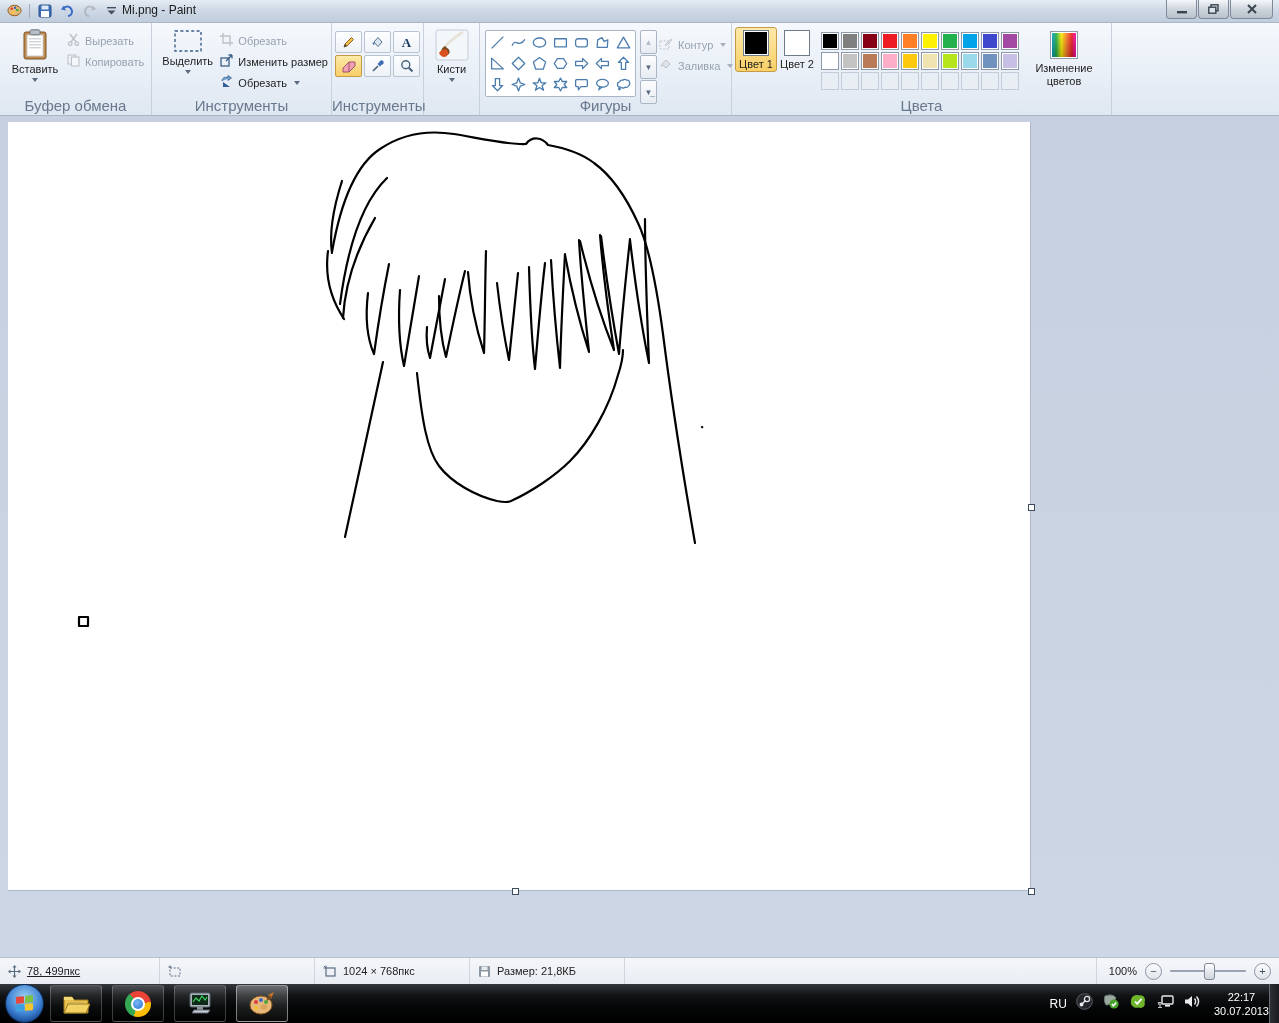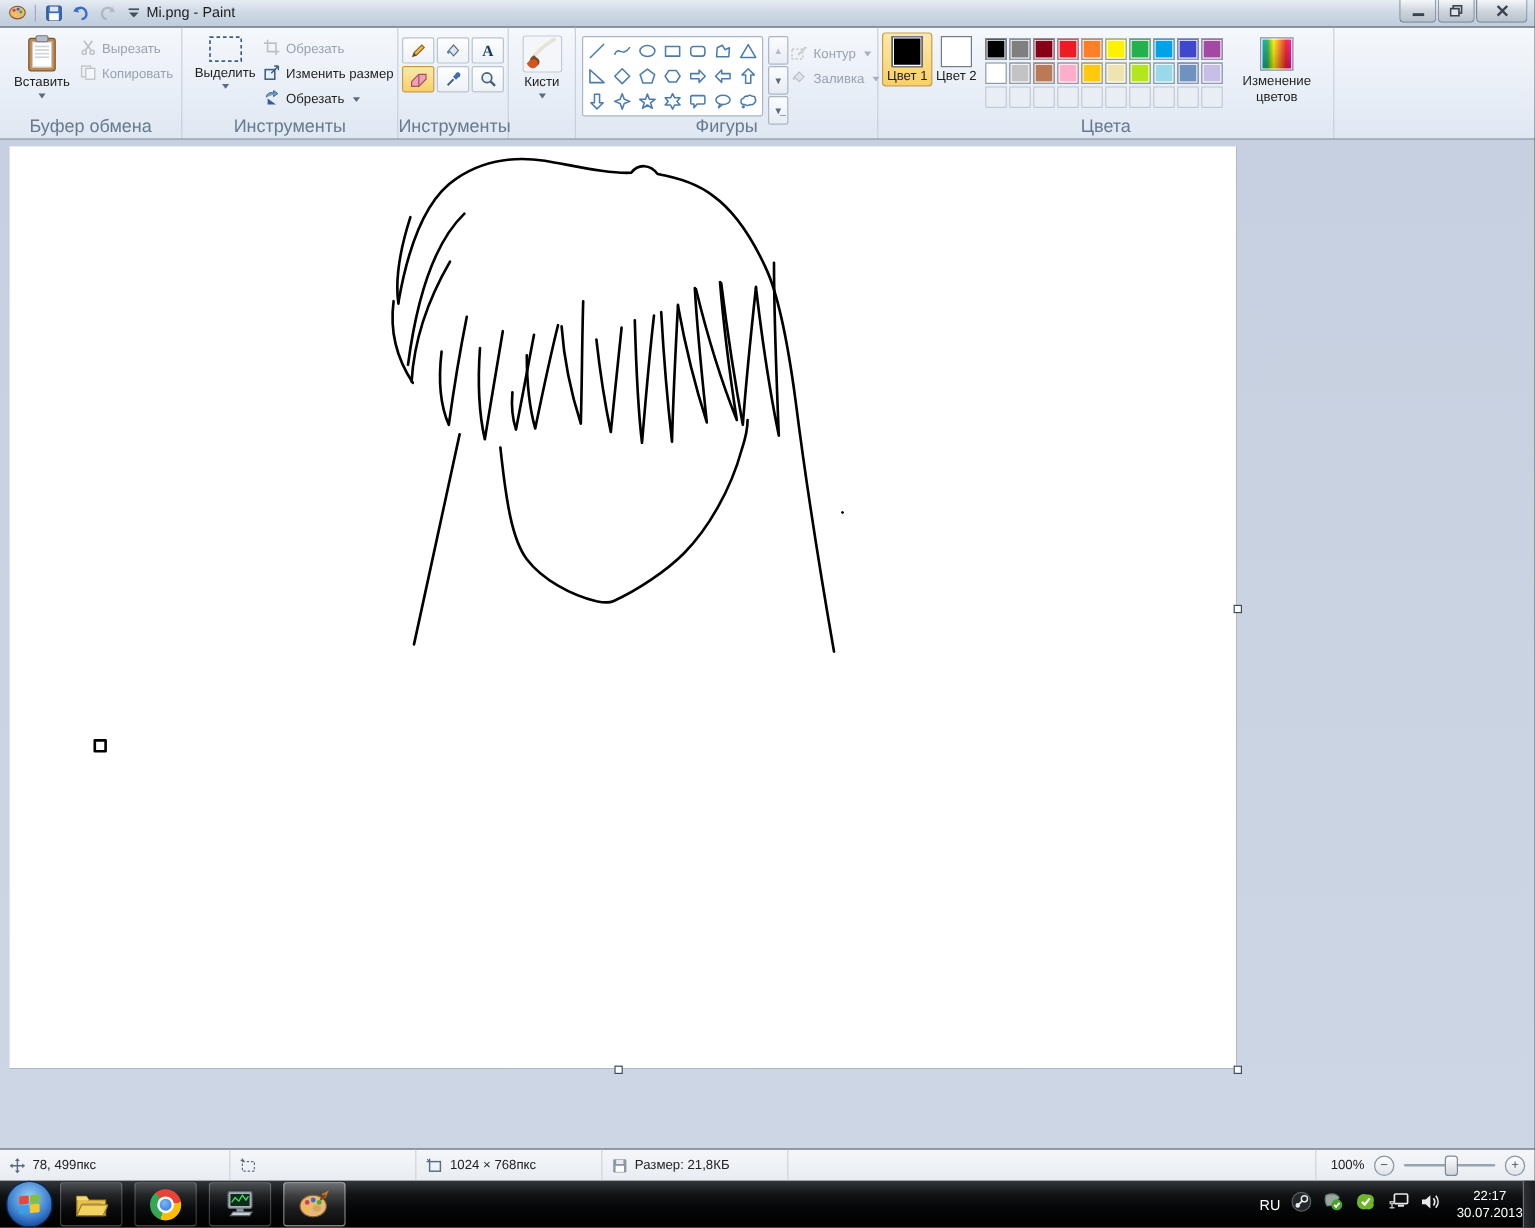--- a/index.html
+++ b/index.html
@@ -540,21 +540,21 @@
           <path d="M 71 495 L 80 495 L 80 504 L 71 504 Z" fill="none" stroke="#000000" stroke-width="2.2" stroke-linecap="round" stroke-linejoin="round"></path>
           <path d="M 694 305 L 694.2 305.2" fill="none" stroke="#000000" stroke-width="2.2" stroke-linecap="round" stroke-linejoin="round"></path>
         </svg>
     </div>
     <div class="handle" style="left:1028px;top:388px;"></div>
     <div class="handle" style="left:512px;top:772px;"></div>
     <div class="handle" style="left:1028px;top:772px;"></div>
   </div>
 
   <div class="statusbar">
-    <div class="stsec" style="width:192px;">
+    <div class="stsec" style="width:160px;text-decoration:underline;">
       <svg width="13" height="13" viewBox="0 0 13 13">
           <path d="M6.5 0 L8.5 2.5 L7.1 2.5 L7.1 5.9 L10.5 5.9 L10.5 4.5 L13 6.5 L10.5 8.5 L10.5 7.1 L7.1 7.1 L7.1 10.5 L8.5 10.5 L6.5 13 L4.5 10.5 L5.9 10.5 L5.9 7.1 L2.5 7.1 L2.5 8.5 L0 6.5 L2.5 4.5 L2.5 5.9 L5.9 5.9 L5.9 2.5 L4.5 2.5 Z" fill="#5a6b80"></path>
         </svg>
       <span>78, 499пкс</span>
     </div>
     <div class="stsec" style="width:155px;">
       <svg width="14" height="13" viewBox="0 0 14 13">
           <rect x="2" y="3" width="10" height="8" fill="none" stroke="#5a6b80" stroke-dasharray="2 1.6"></rect>
           <path d="M2 0.5 L2 3 M0.5 2 L3.5 2" stroke="#5a6b80"></path>
         </svg>

